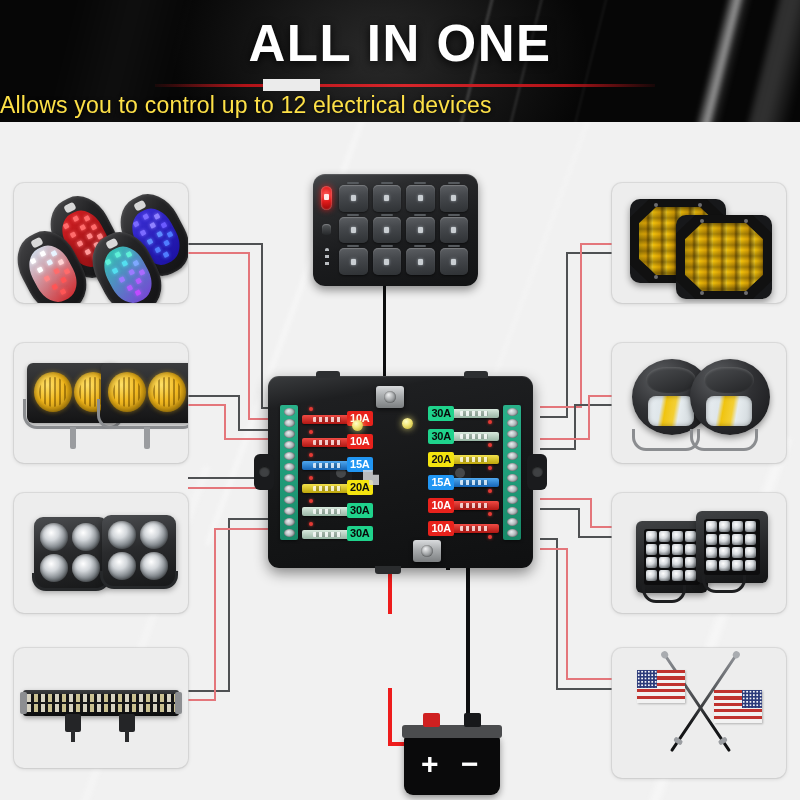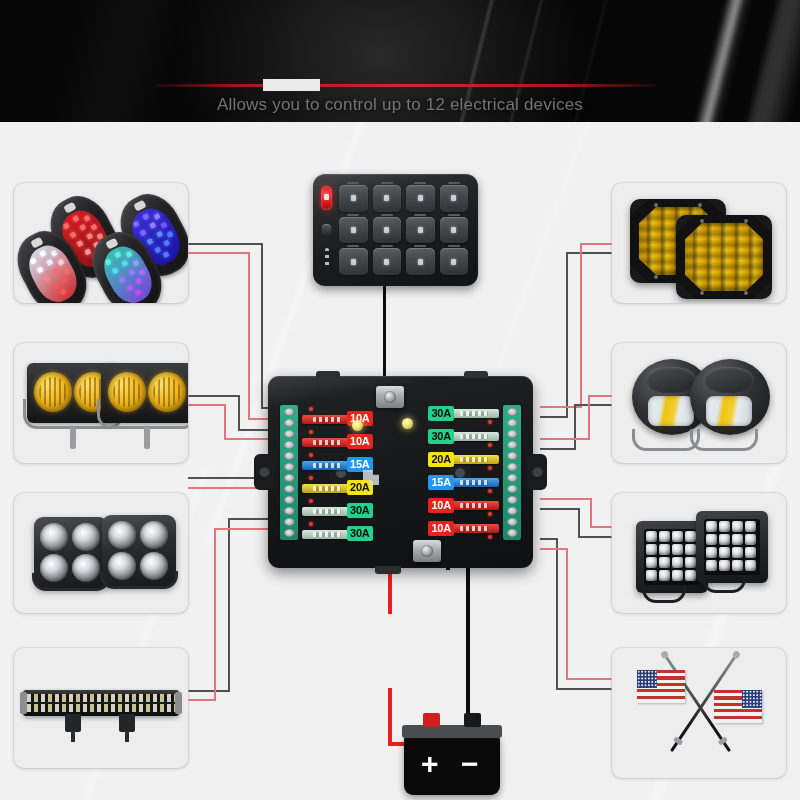--- a/index.html
+++ b/index.html
@@ -66,23 +66,23 @@
     width: 500px; height: 3px;
     background: linear-gradient(to right, rgba(120,16,18,.15) 0%, #b11318 18%, #d7262b 50%, #b11318 82%, rgba(120,16,18,.15) 100%);
   }
   .hdr-rule-chip {
     position: absolute; left: 263px; top: 79px;
     width: 57px; height: 12px;
     background: #ebebeb;
   }
   .hdr-sub {
     position: absolute; left: 0; top: 92px; width: 800px;
-    text-align: center;
-    color: #737373;
-    font-size: 17px;
+    text-align: left;
+    color: #fde047;
+    font-size: 23px;
     line-height: 26px;
     letter-spacing: .2px;
     text-shadow: 0 1px 4px rgba(0,0,0,.8);
   }
 
   
   .body-bg {
     position: absolute; left: 0; top: 122px;
     width: 800px; height: 678px;
     background: #f1f1f1;
@@ -559,20 +559,21 @@
 <div id="page">
 
   <div class="header">
     <div class="hdr-glow"></div>
     <div class="hdr-streak s6"></div>
     <div class="hdr-streak s1"></div>
     <div class="hdr-streak s2"></div>
     <div class="hdr-streak s3"></div>
     <div class="hdr-streak s4"></div>
     <div class="hdr-streak s5"></div>
+    <div class="hdr-title">ALL IN ONE</div>
     <div class="hdr-rule"></div>
     <div class="hdr-rule-chip"></div>
     <div class="hdr-sub">Allows you to control up to 12 electrical devices</div>
   </div>
 
   <div class="body-bg">
     <div class="bg-diag d1"></div>
     <div class="bg-diag d2"></div>
     <div class="bg-diag d3"></div>
     <div class="bg-diag d4"></div>

